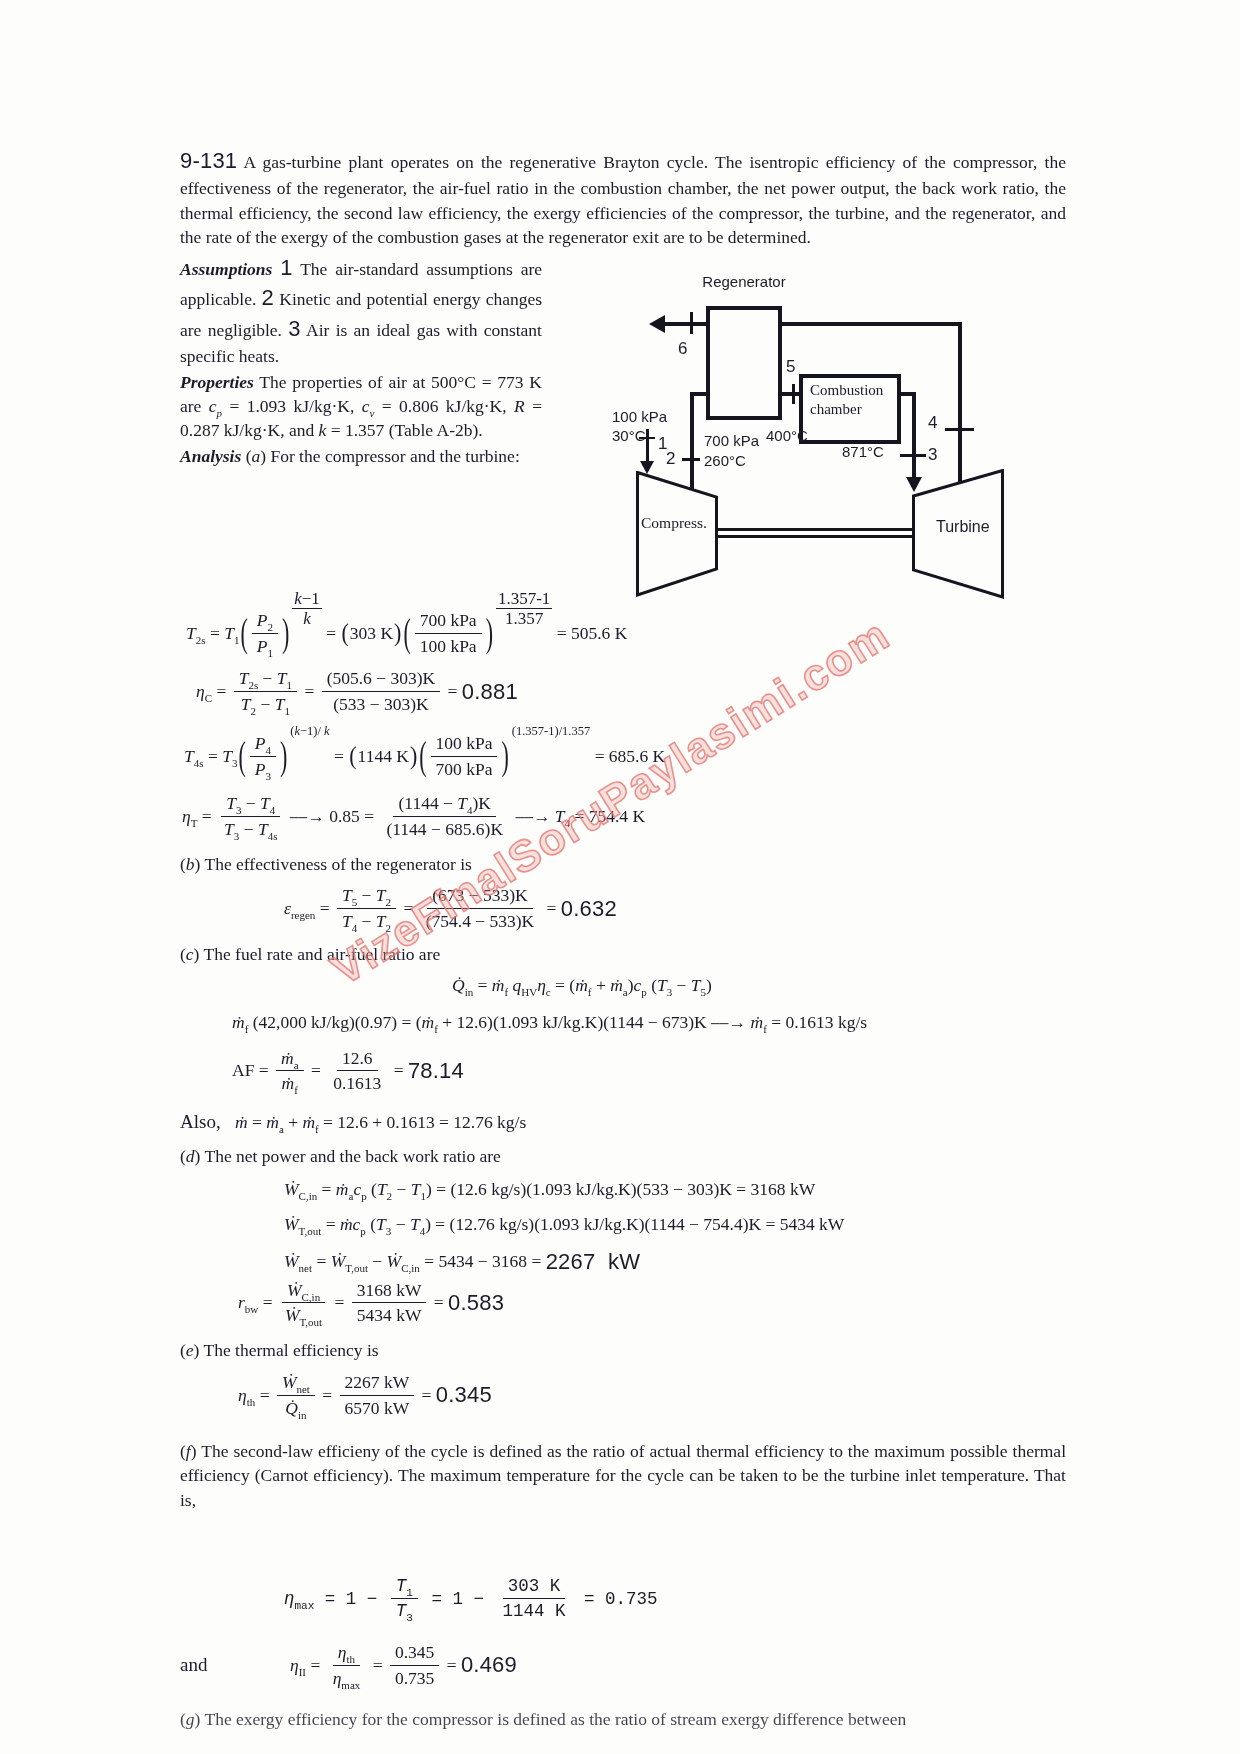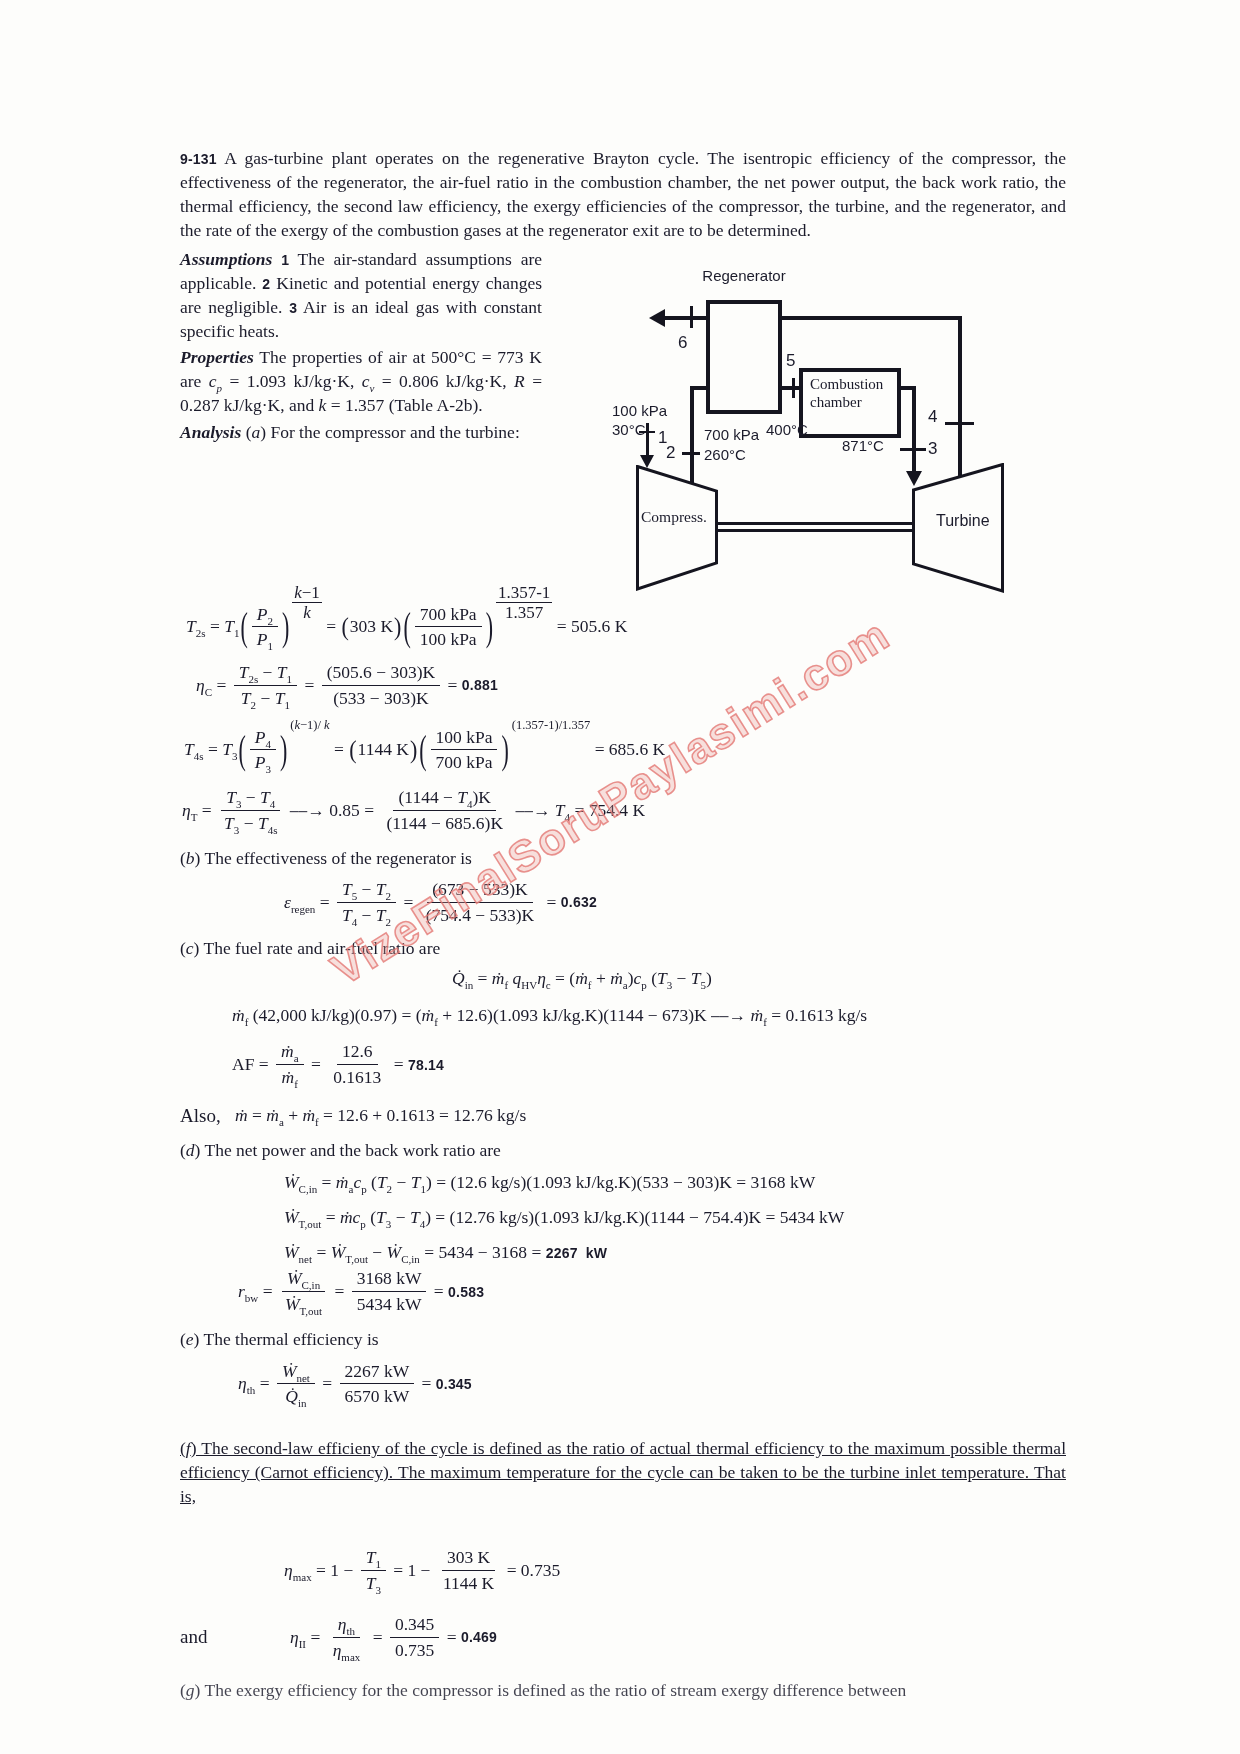--- a/index.html
+++ b/index.html
@@ -30,21 +30,21 @@
   .eq i{font-style:italic;}
   .frac{display:inline-flex;flex-direction:column;align-items:center;margin:0 3px;line-height:1.3;}
   .frac .num{border-bottom:1.5px solid #1b1b2b;padding:0 5px 1px 5px;white-space:pre;}
   .frac .den{padding:1px 5px 0 5px;white-space:pre;}
   .bigp{display:inline-block;font-size:22px;line-height:1;transform-origin:50% 50%;padding:0 1px;}
   .pgrp{display:inline-flex;align-items:center;}
   .psup{position:relative;top:-24px;font-size:12.5px;line-height:1.05;margin-left:2px;display:inline-block;white-space:pre;}
   .fsup{display:inline-flex;flex-direction:column;align-items:center;font-size:17px;}
   .fsup .num{border-bottom:1px solid #1b1b2b;padding:0 2px;}
   .fsup .den{padding-top:1px;}
-  b.res{font-weight:700;font-family:"Liberation Sans","DejaVu Sans",sans-serif;font-size:14px;letter-spacing:.2px;}
+  b.res{font-weight:400;font-family:"Liberation Sans","DejaVu Sans",sans-serif;font-size:22px;letter-spacing:.2px;}
   .lbl{display:inline-block;font-size:19px;vertical-align:middle;}
   
   .watermark{position:absolute;left:292px;top:795px;width:580px;text-align:center;
              transform:rotate(-32deg);font-family:"Liberation Sans","DejaVu Sans",sans-serif;
              font-size:44px;font-weight:700;letter-spacing:2px;
              color:rgba(236,154,150,0.30);-webkit-text-stroke:1.6px rgba(228,120,116,0.8);
              pointer-events:none;z-index:5;}
 </style>
 </head>
 <body>
@@ -245,23 +245,23 @@
       <span class="eq">
           <span><i>η</i><sub>th</sub> = </span>
           <span class="frac"><span class="num"><i>Ẇ</i><sub>net</sub></span><span class="den"><i>Q̇</i><sub>in</sub></span></span>
           <span> = </span>
           <span class="frac"><span class="num">2267 kW</span><span class="den">6570 kW</span></span>
           <span> = </span>
           <b class="res">0.345</b>
         </span>
     </div>
 
-    <div class="para" style="margin-top:28px;text-decoration:underline;"><span>(</span><i>f</i><span>) The second-law efficieny of the cycle is defined as the ratio of actual thermal efficiency to the maximum possible thermal efficiency (Carnot efficiency). The maximum temperature for the cycle can be taken to be the turbine inlet temperature. That is,</span></div>
-
-    <div class="eqrow" style="margin:38px 0 0 104px;">
+    <div class="para" style="margin-top:20px;"><span>(</span><i>f</i><span>) The second-law efficieny of the cycle is defined as the ratio of actual thermal efficiency to the maximum possible thermal efficiency (Carnot efficiency). The maximum temperature for the cycle can be taken to be the turbine inlet temperature. That is,</span></div>
+
+    <div class="eqrow" style="margin:63px 0 0 104px;font-family:Liberation Mono, monospace;">
       <span class="eq">
           <span><i>η</i><sub>max</sub> = 1 − </span>
           <span class="frac"><span class="num"><i>T</i><sub>1</sub></span><span class="den"><i>T</i><sub>3</sub></span></span>
           <span> = 1 − </span>
           <span class="frac"><span class="num">303 K</span><span class="den">1144 K</span></span>
           <span> = 0.735</span>
         </span>
     </div>
     <div class="eqrow" style="margin:18px 0 0 0;">
       <span class="lbl" style="width:110px;">and</span><span class="eq">

